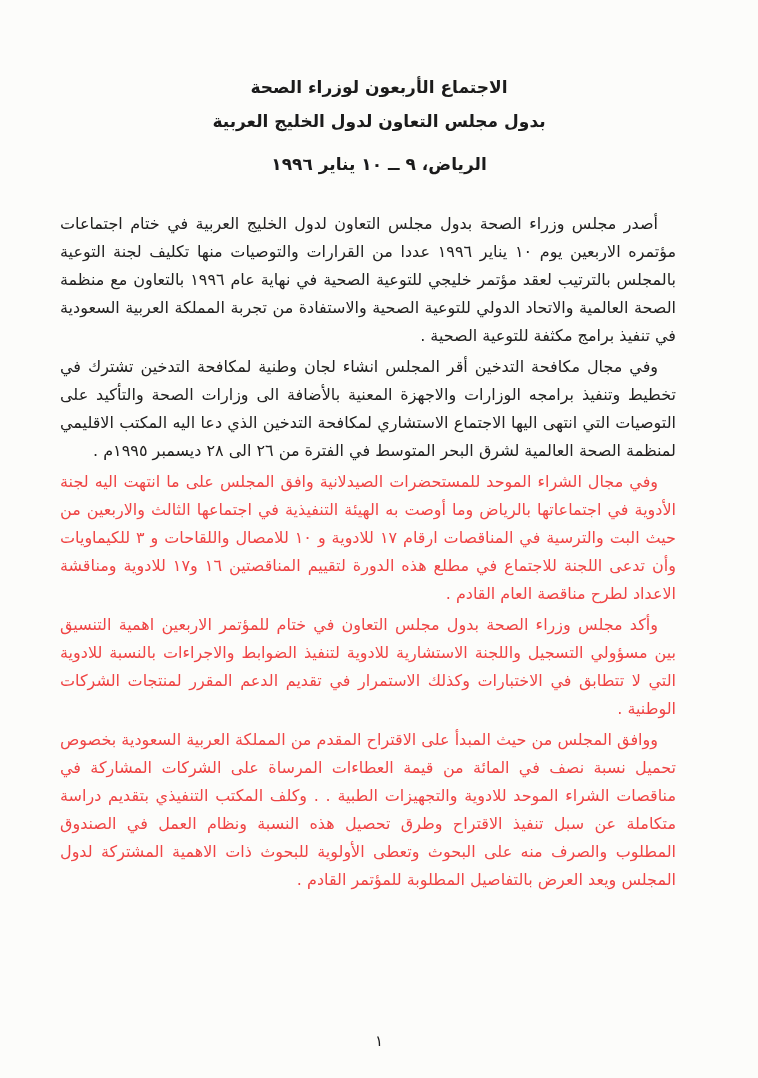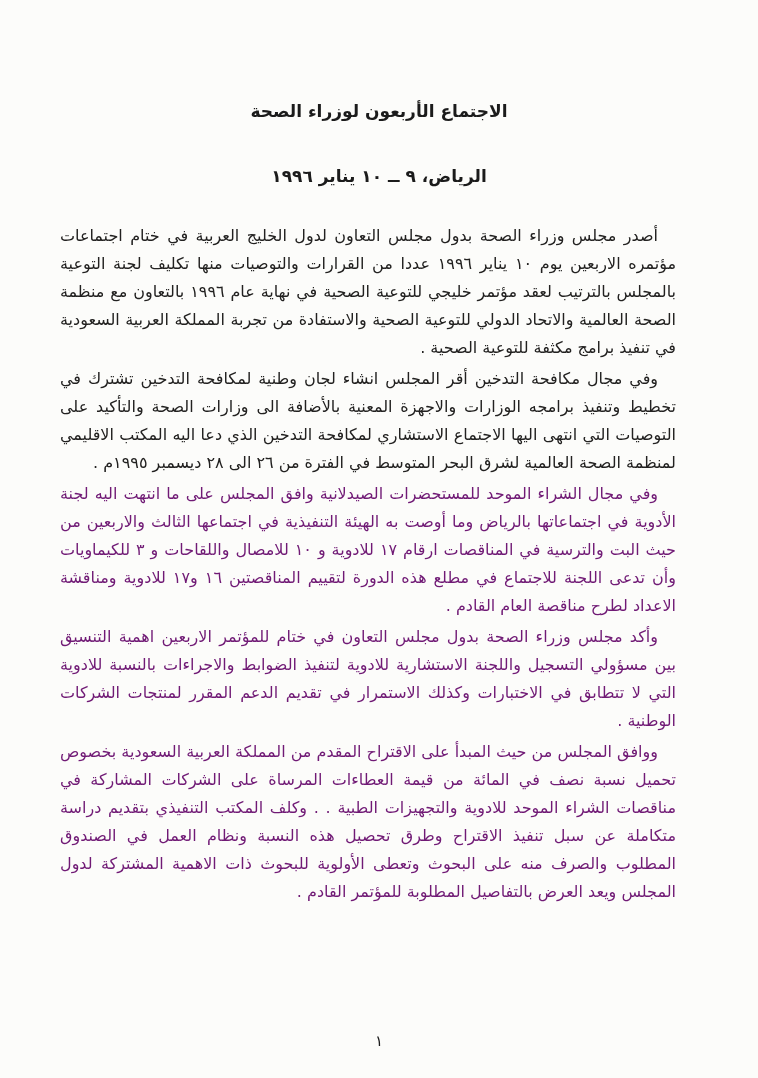--- a/index.html
+++ b/index.html
@@ -13,67 +13,68 @@
     position: relative;
     width: 758px;
     height: 1078px;
     background: #fcfcfa;
     color: #1b1b1b;
     direction: rtl;
     overflow: hidden;
     box-sizing: border-box;
   }
   .title-block {
-    padding-top: 94px;
+    padding-top: 70px;
     text-align: center;
     font-weight: bold;
   }
   .title-line {
     font-size: 17px;
     line-height: 34px;
     letter-spacing: 0.2px;
   }
   .date-line {
-    margin-top: 32px;
+    margin-top: 10px;
     font-size: 17px;
     line-height: 32px;
     font-weight: bold;
   }
   .doc-body {
     direction: rtl;
     padding: 30px 82px 0 60px;
     text-align: justify;
     font-size: 16px;
     line-height: 28px;
     color: #222120;
   }
   .doc-body p {
     margin: 0 0 3px 0;
     text-indent: 18px;
   }
   .doc-body p.faded {
-    color: #701a75;
+    color: #ef4444;
   }
   .page-number {
     position: absolute;
     bottom: 28px;
     left: 0;
     right: 0;
     text-align: center;
     font-size: 15px;
     color: #1b1b1b;
   }
 </style>
 </head>
 <body>
 
 <div class="page">
 
   <header class="title-block">
     <div class="title-line">الاجتماع الأربعون لوزراء الصحة</div>
+    <div class="title-line">بدول مجلس التعاون لدول الخليج العربية</div>
     <div class="date-line">الرياض، ٩ ــ ١٠ يناير ١٩٩٦</div>
   </header>
 
   <main class="doc-body">
     <p>أصدر مجلس وزراء الصحة بدول مجلس التعاون لدول الخليج العربية في ختام اجتماعات مؤتمره الاربعين يوم ١٠ يناير ١٩٩٦ عددا من القرارات والتوصيات منها تكليف لجنة التوعية بالمجلس بالترتيب لعقد مؤتمر خليجي للتوعية الصحية في نهاية عام ١٩٩٦ بالتعاون مع منظمة الصحة العالمية والاتحاد الدولي للتوعية الصحية والاستفادة من تجربة المملكة العربية السعودية في تنفيذ برامج مكثفة للتوعية الصحية .</p>
     <p>وفي مجال مكافحة التدخين أقر المجلس انشاء لجان وطنية لمكافحة التدخين تشترك في تخطيط وتنفيذ برامجه الوزارات والاجهزة المعنية بالأضافة الى وزارات الصحة والتأكيد على التوصيات التي انتهى اليها الاجتماع الاستشاري لمكافحة التدخين الذي دعا اليه المكتب الاقليمي لمنظمة الصحة العالمية لشرق البحر المتوسط في الفترة من ٢٦ الى ٢٨ ديسمبر ١٩٩٥م .</p>
     <p class="faded">وفي مجال الشراء الموحد للمستحضرات الصيدلانية وافق المجلس على ما انتهت اليه لجنة الأدوية في اجتماعاتها بالرياض وما أوصت به الهيئة التنفيذية في اجتماعها الثالث والاربعين من حيث البت والترسية في المناقصات ارقام ١٧ للادوية و ١٠ للامصال واللقاحات و ٣ للكيماويات وأن تدعى اللجنة للاجتماع في مطلع هذه الدورة لتقييم المناقصتين ١٦ و١٧ للادوية ومناقشة الاعداد لطرح مناقصة العام القادم .</p>
     <p class="faded">وأكد مجلس وزراء الصحة بدول مجلس التعاون في ختام للمؤتمر الاربعين اهمية التنسيق بين مسؤولي التسجيل واللجنة الاستشارية للادوية لتنفيذ الضوابط والاجراءات بالنسبة للادوية التي لا تتطابق في الاختبارات وكذلك الاستمرار في تقديم الدعم المقرر لمنتجات الشركات الوطنية .</p>
     <p class="faded">ووافق المجلس من حيث المبدأ على الاقتراح المقدم من المملكة العربية السعودية بخصوص تحميل نسبة نصف في المائة من قيمة العطاءات المرساة على الشركات المشاركة في مناقصات الشراء الموحد للادوية والتجهيزات الطبية . . وكلف المكتب التنفيذي بتقديم دراسة متكاملة عن سبل تنفيذ الاقتراح وطرق تحصيل هذه النسبة ونظام العمل في الصندوق المطلوب والصرف منه على البحوث وتعطى الأولوية للبحوث ذات الاهمية المشتركة لدول المجلس ويعد العرض بالتفاصيل المطلوبة للمؤتمر القادم .</p>
   </main>

